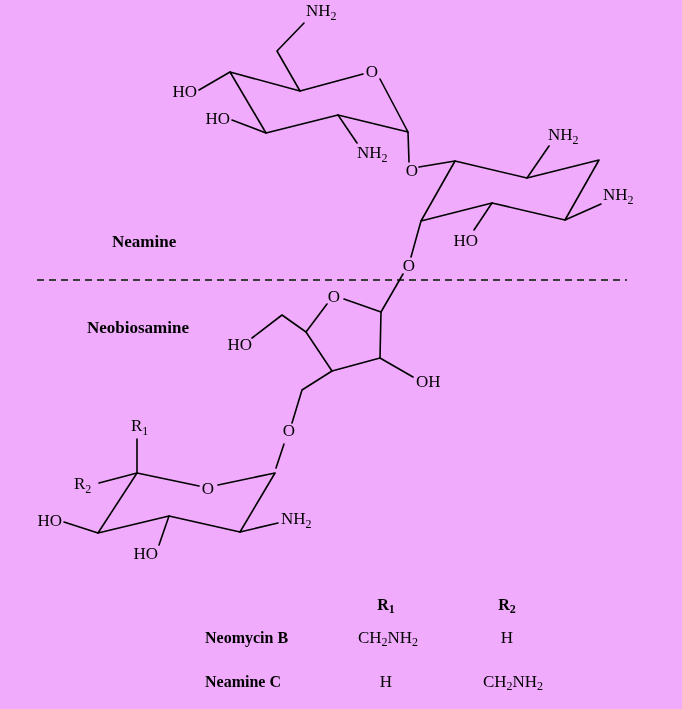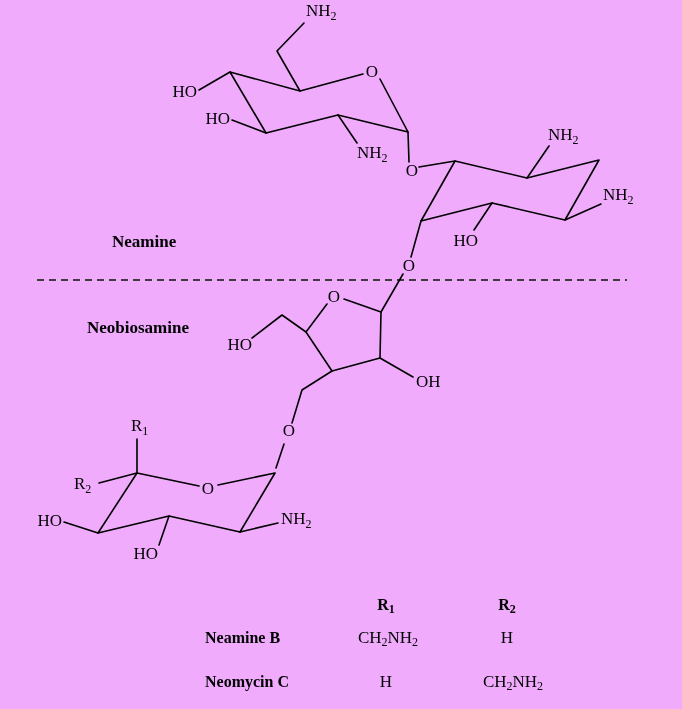--- a/index.html
+++ b/index.html
@@ -73,22 +73,22 @@
 
     <text class="section-lbl" x="112" y="247">Neamine</text>
     <text class="section-lbl" x="87" y="333">Neobiosamine</text>
   </svg>
 
   <div>
 
     <div class="cell center bold" style="left:331px; top:596px;"><span>R</span><sub>1</sub></div>
     <div class="cell center bold" style="left:452px; top:596px;"><span>R</span><sub>2</sub></div>
 
-    <div class="cell bold" style="left:205px; top:629px;">Neamine B</div>
+    <div class="cell bold" style="left:205px; top:629px;">Neomycin B</div>
     <div class="cell center formula" style="left:333px; top:628px;"><span>CH</span><sub>2</sub><span>NH</span><sub>2</sub></div>
     <div class="cell center formula" style="left:452px; top:628px;"><span>H</span><sub></sub><span></span><sub></sub></div>
 
-    <div class="cell bold" style="left:205px; top:673px;">Neomycin C</div>
+    <div class="cell bold" style="left:205px; top:673px;">Neamine C</div>
     <div class="cell center formula" style="left:331px; top:672px;"><span>H</span><sub></sub><span></span><sub></sub></div>
     <div class="cell center formula" style="left:458px; top:672px;"><span>CH</span><sub>2</sub><span>NH</span><sub>2</sub></div>
   </div>
 
 </div>
 
 </body></html>

